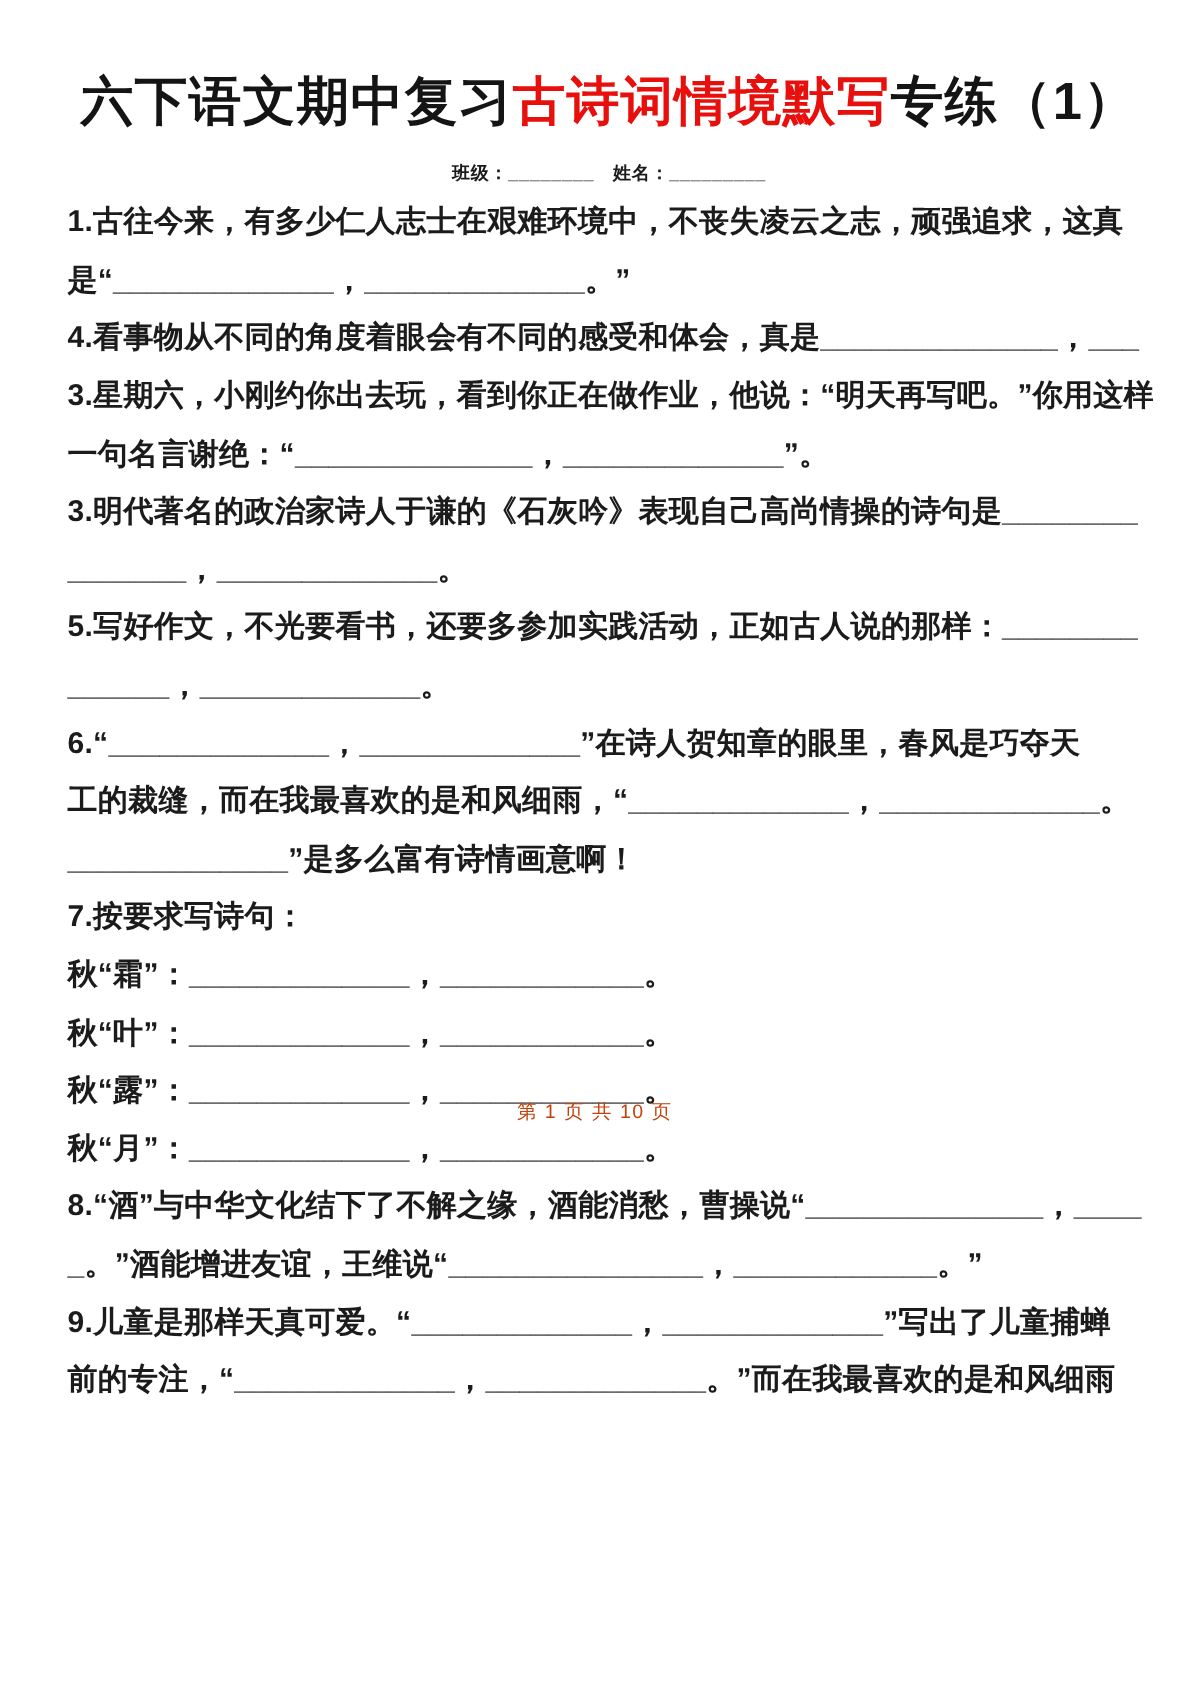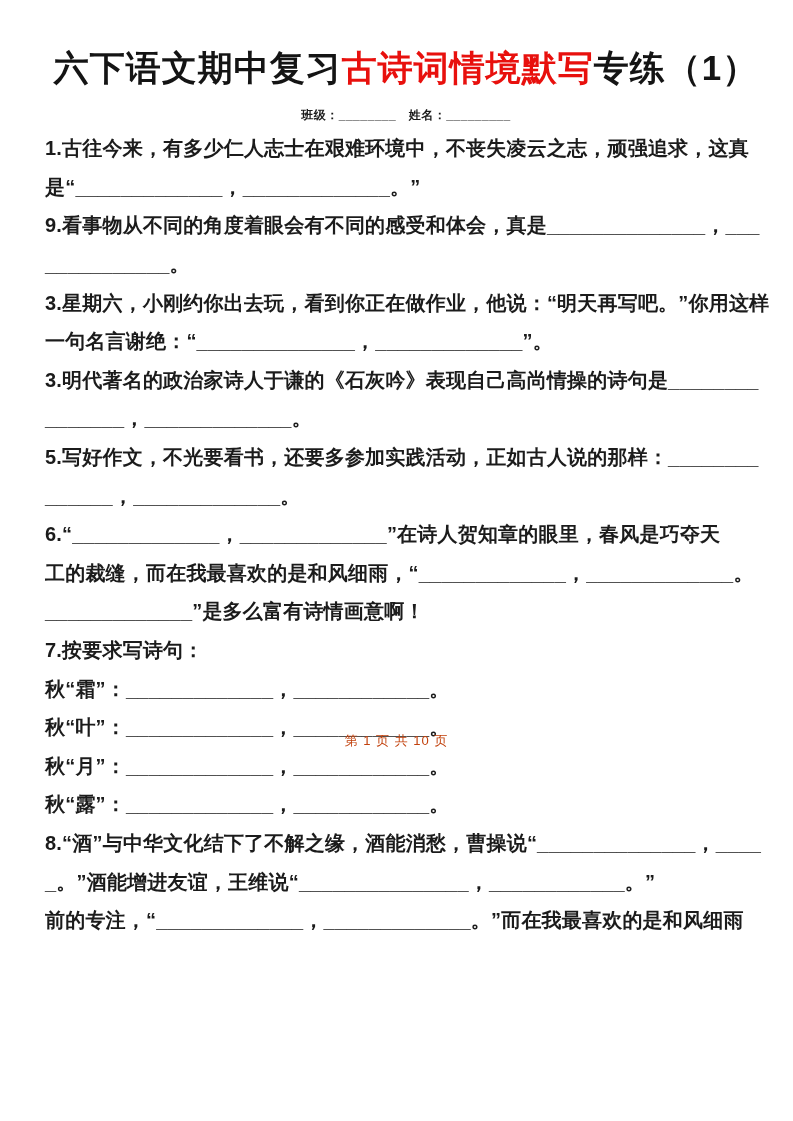--- a/index.html
+++ b/index.html
@@ -68,22 +68,21 @@
   <div class="header-line">班级：________　姓名：_________</div>
 
   <div class="questions">
 
     <div>
       <div class="line">1.古往今来，有多少仁人志士在艰难环境中，不丧失凌云之志，顽强追求，这真</div>
       <div class="line">是“_____________，_____________。”</div>
     </div>
 
     <div>
-      <div class="line">9.看事物从不同的角度着眼会有不同的感受和体会，真是______________，___</div>
-      <div class="line">___________。</div>
+      <div class="line">4.看事物从不同的角度着眼会有不同的感受和体会，真是______________，___</div>
     </div>
 
     <div>
       <div class="line">3.星期六，小刚约你出去玩，看到你正在做作业，他说：“明天再写吧。”你用这样</div>
       <div class="line">一句名言谢绝：“______________，_____________”。</div>
     </div>
 
     <div>
       <div class="line">3.明代著名的政治家诗人于谦的《石灰吟》表现自己高尚情操的诗句是________</div>
       <div class="line">_______，_____________。</div>
@@ -97,30 +96,31 @@
     <div>
       <div class="line">6.“_____________，_____________”在诗人贺知章的眼里，春风是巧夺天</div>
       <div class="line">工的裁缝，而在我最喜欢的是和风细雨，“_____________，_____________。</div>
       <div class="line">_____________”是多么富有诗情画意啊！</div>
     </div>
 
     <div>
       <div class="line">7.按要求写诗句：</div>
       <div class="line">秋“霜”：_____________，____________。</div>
       <div class="line">秋“叶”：_____________，____________。</div>
+      <div class="line">秋“露”：_____________，____________。</div>
       <div class="line">秋“月”：_____________，____________。</div>
-      <div class="line">秋“露”：_____________，____________。</div>
     </div>
 
     <div>
       <div class="line">8.“酒”与中华文化结下了不解之缘，酒能消愁，曹操说“______________，____</div>
       <div class="line">_。”酒能增进友谊，王维说“_______________，____________。”</div>
     </div>
 
     <div>
+      <div class="line">9.儿童是那样天真可爱。“_____________，_____________”写出了儿童捕蝉</div>
       <div class="line">前的专注，“_____________，_____________。”而在我最喜欢的是和风细雨</div>
     </div>
 
   </div>
 
   <div class="footer">第 1 页 共 10 页</div>
 
 </div>
 
 </body></html>

